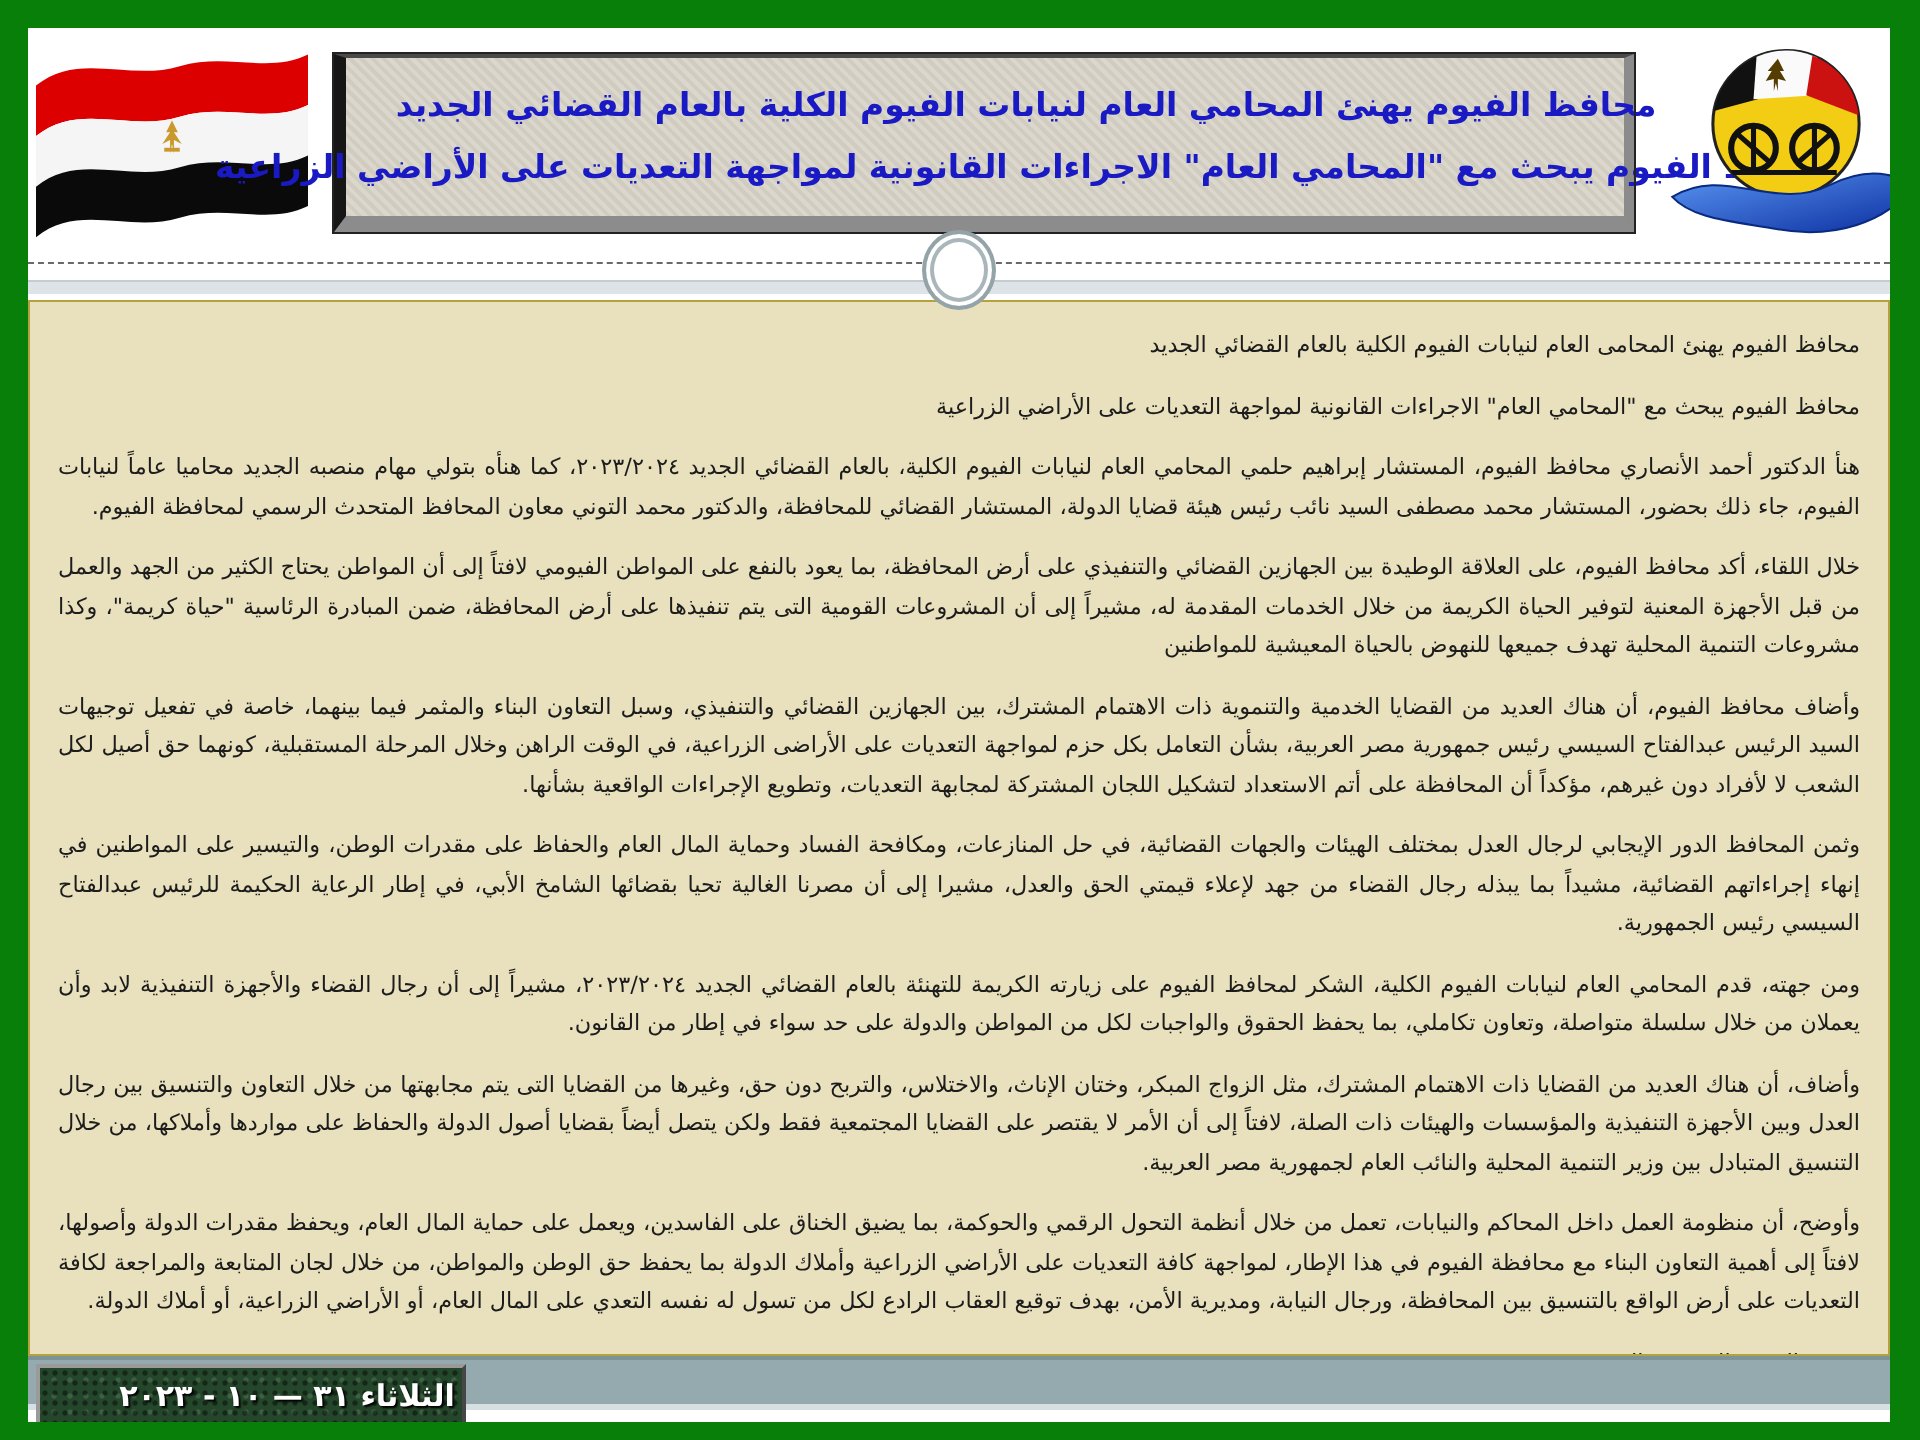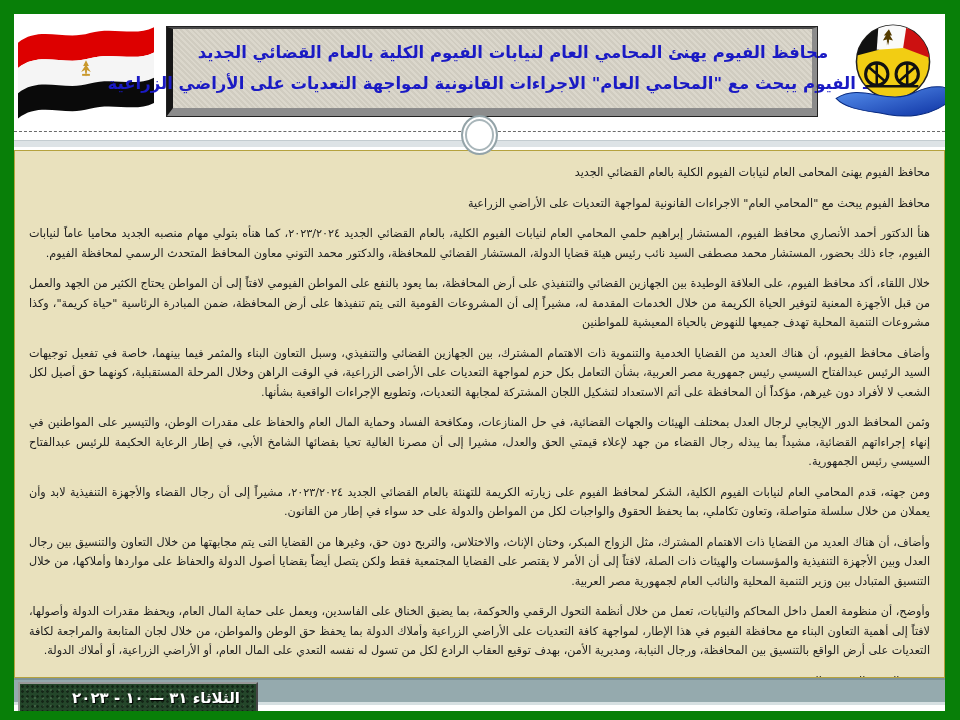--- a/index.html
+++ b/index.html
@@ -71,21 +71,21 @@
   .content-box p.source-line { text-align:right; }
 
   
   .bottom-bar {
     position:absolute; left:0; top:664px; width:931px; height:27px;
     background:#95aaae;
     border-top:2px solid #7e9397;
     border-bottom:3px solid #d6e0e2;
   }
   .date-box {
-    position:absolute; left:4px; top:668px; width:240px; height:31px;
+    position:absolute; left:4px; top:668px; width:215px; height:31px;
     background-color:#24462a;
     background-image:
       radial-gradient(rgba(0,0,0,0.45) 1px, transparent 1.6px),
       radial-gradient(rgba(180,220,180,0.18) 1px, transparent 1.6px);
     background-size:5px 5px, 8px 8px;
     background-position:0 0, 3px 2px;
     border:2px outset #9a9a9a;
     display:flex; align-items:center; justify-content:center;
     direction:rtl; z-index:4;padding-left:36px;
   }

